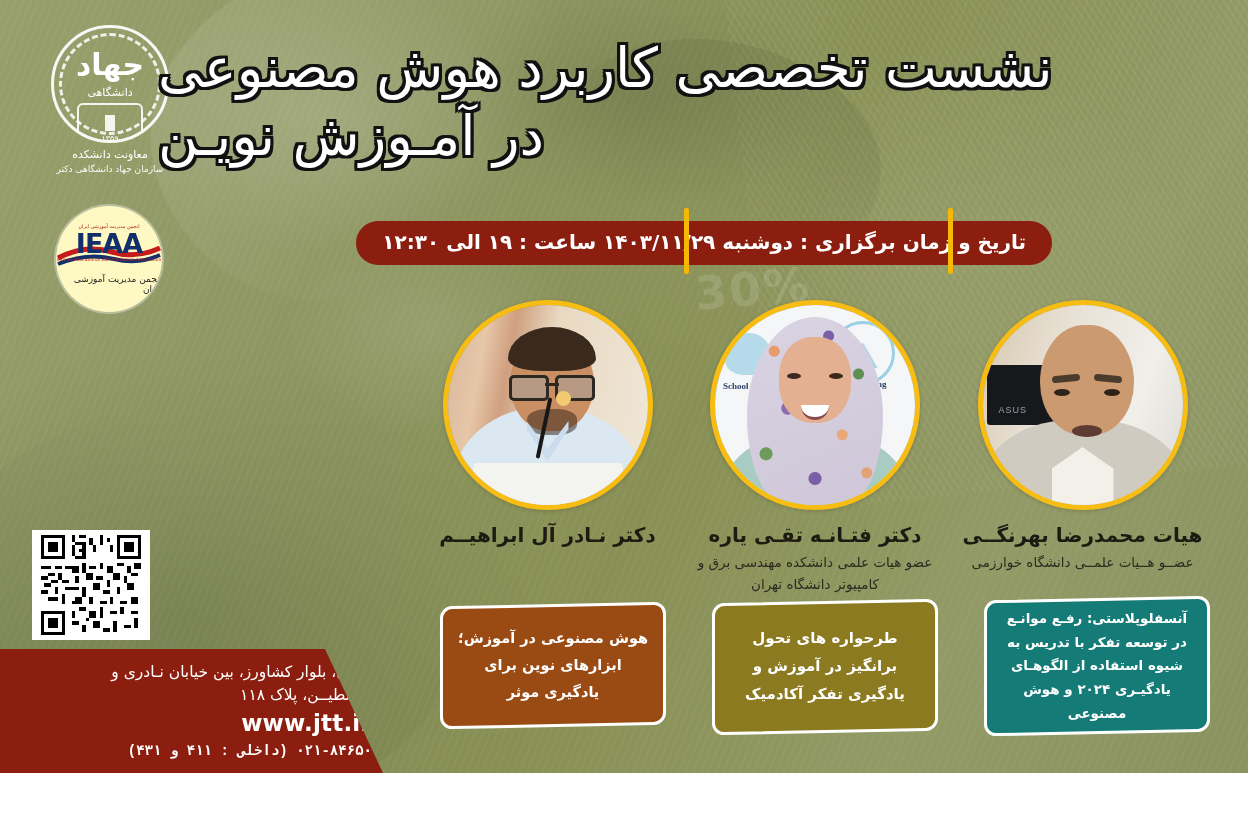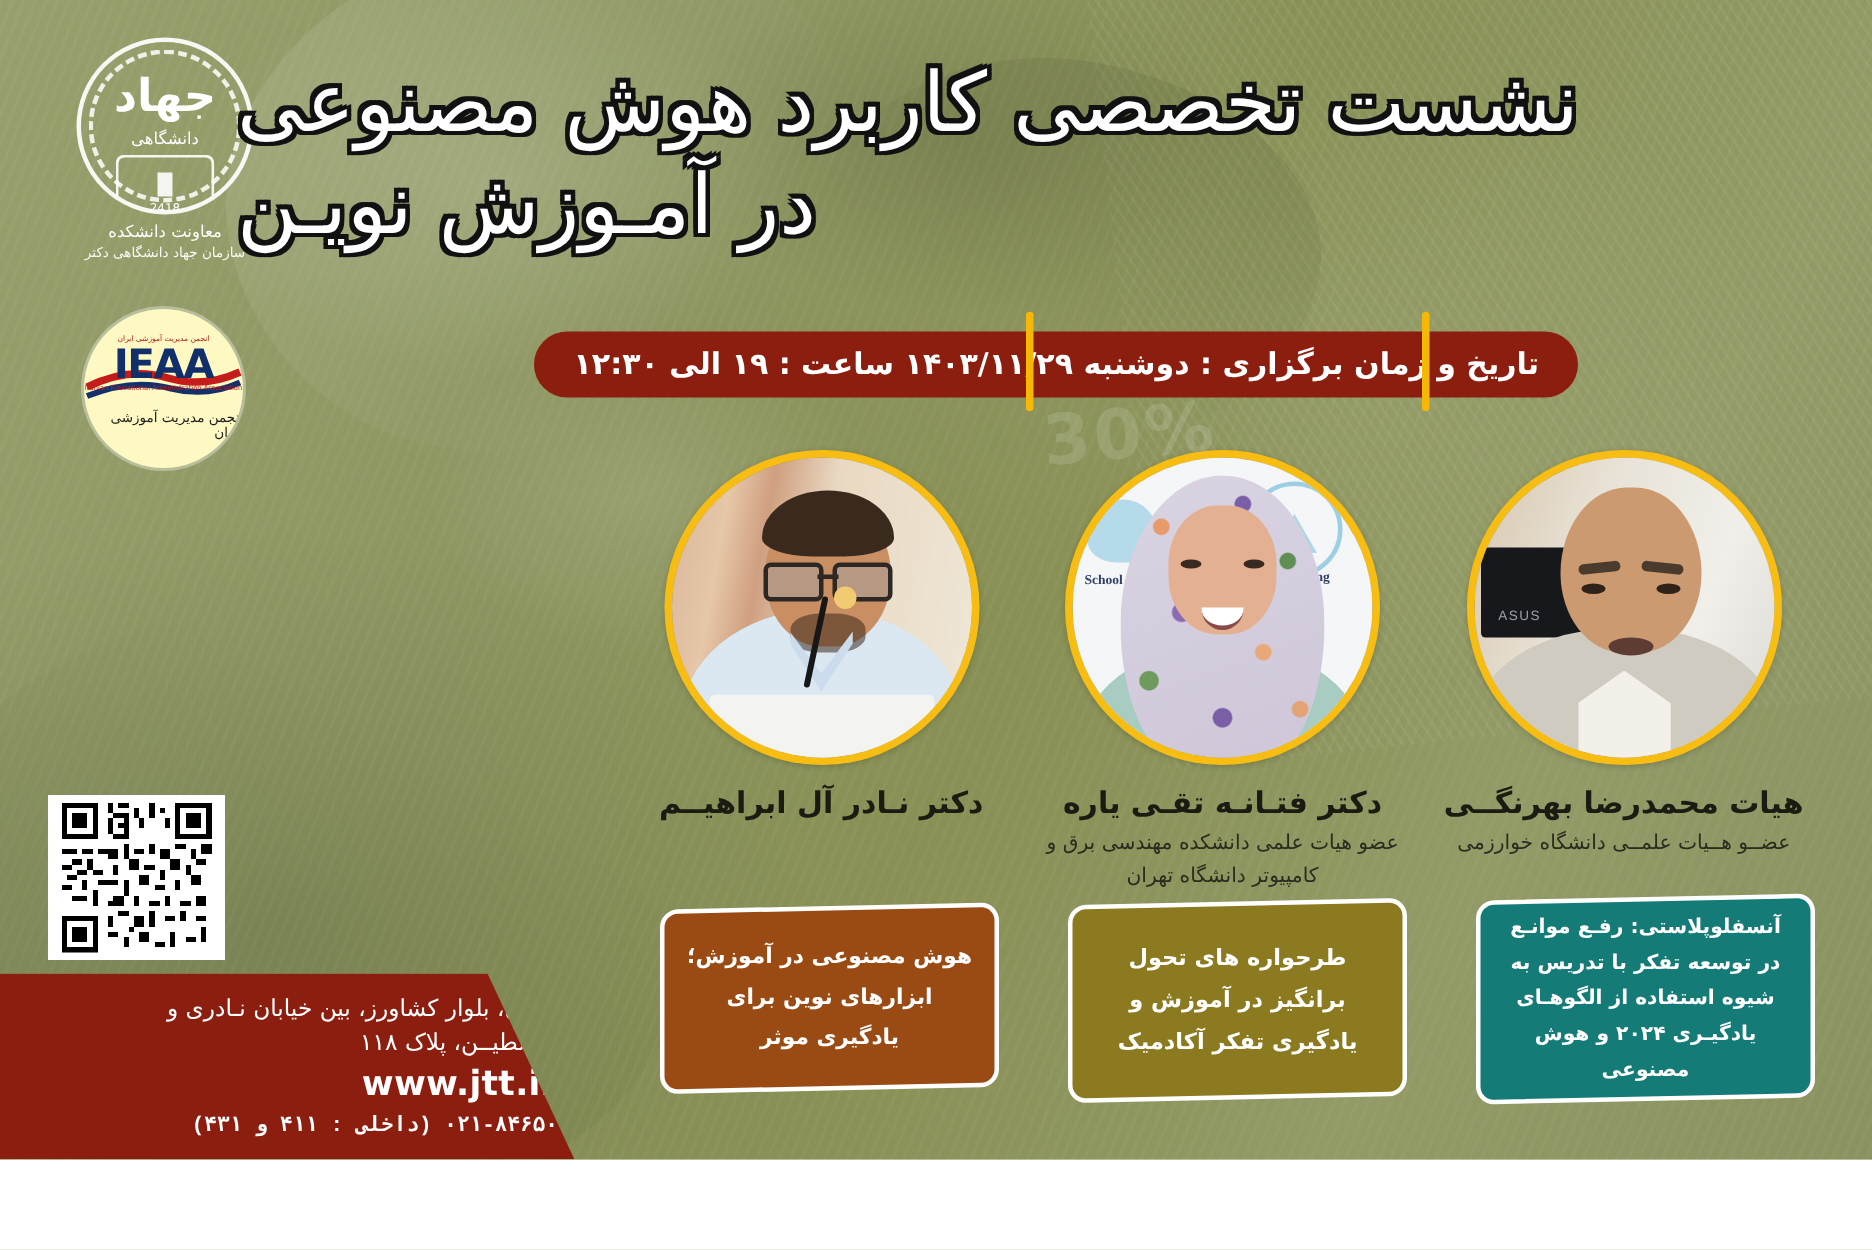--- a/index.html
+++ b/index.html
@@ -303,21 +303,21 @@
     <div class="bg-blob-a"></div>
     <div class="bg-blob-b"></div>
     <div class="bg-blob-c"></div>
     <div class="bg-pct">30%</div>
 
     <div class="logo-jahad">
       <div class="jahad-seal">
         <div class="jahad-word">جهاد</div>
         <div class="jahad-sub">دانشگاهی</div>
         <div class="jahad-gear"></div>
-        <div class="jahad-year">2418</div>
+        <div class="jahad-year">۱۳۵۹</div>
       </div>
       <div class="logo-jahad-cap">
         <div>معاونت دانشکده</div>
         <div class="l2">سازمان جهاد دانشگاهی دکتر</div>
       </div>
     </div>
 
     <div class="logo-ieaa">
       <div class="ieaa-top">انجمن مدیریت آموزشی ایران</div>
       <div class="ieaa-main">IEAA</div>

